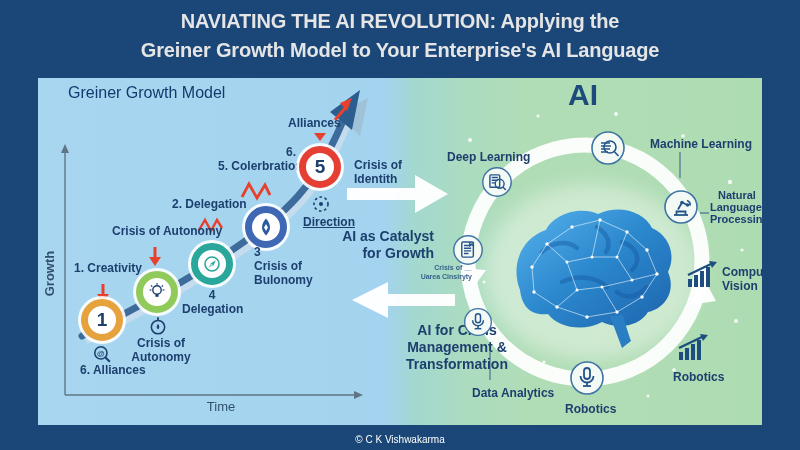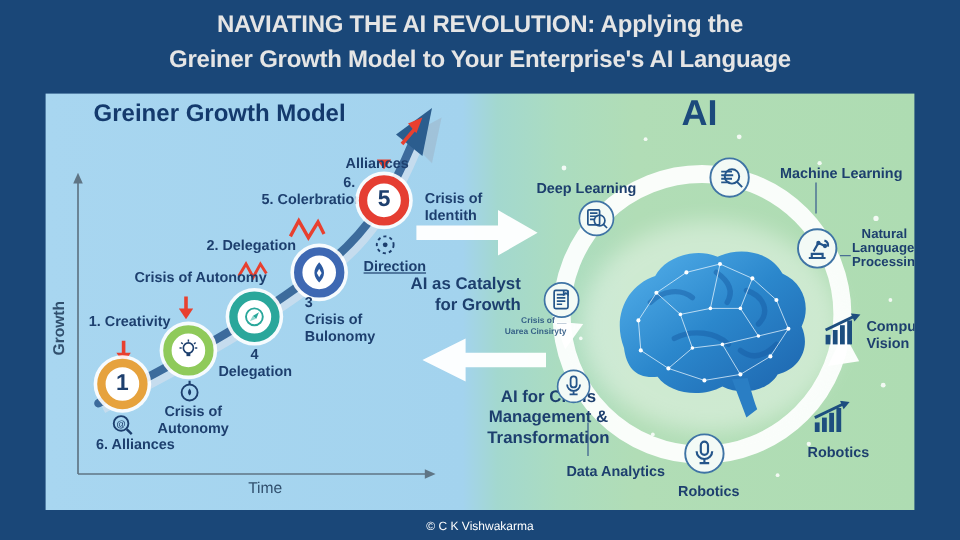--- a/index.html
+++ b/index.html
@@ -7,21 +7,21 @@
           font-family:"Liberation Sans",sans-serif;}
   .title{position:absolute;top:7px;left:0;right:0;text-align:center;color:#e5e5e5;
          font-weight:700;font-size:20px;line-height:29px;letter-spacing:-0.2px;}
   .credit{position:absolute;bottom:5px;left:0;right:0;text-align:center;color:#ffffff;
           font-size:10px;font-weight:400;}
   .content{position:absolute;left:38px;top:78px;width:724px;height:347px;overflow:hidden;
            background:linear-gradient(90deg,#a8d6f0 0%,#a3d3ee 48%,#a3d8cf 52%,#abdcc0 59%,#b1ddb6 68%,#aedcb2 100%);}
   .layer{position:absolute;left:0;top:0;z-index:1;pointer-events:none;}
   .lbl{position:absolute;z-index:3;color:#1d3f6e;font-weight:700;font-size:12px;line-height:14px;white-space:nowrap;}
   .lbl.c{text-align:center;}
-  .heading-left{position:absolute;left:40px;top:6px;z-index:3;color:#143a6d;font-weight:700;font-size:20px;}
+  .heading-left{position:absolute;left:30px;top:6px;z-index:3;color:#143a6d;font-weight:400;font-size:16px;}
   .heading-right{position:absolute;left:500px;top:0px;width:90px;text-align:center;z-index:3;color:#1c4a7c;font-weight:700;font-size:30px;}
   .axis-growth{position:absolute;left:-19px;top:188px;width:60px;z-index:3;color:#31506e;font-weight:600;font-size:13px;
                text-align:center;transform:rotate(-90deg);}
   .axis-time{position:absolute;left:153px;top:321px;width:60px;text-align:center;z-index:3;color:#31506e;font-weight:400;font-size:13px;}
   .stage{position:absolute;z-index:3;box-sizing:border-box;width:42px;height:42px;border-radius:50%;background:#ffffff;
          display:flex;align-items:center;justify-content:center;box-shadow:0 0 0 3px rgba(255,255,255,0.9);}
   .stage .num{color:#1d3f6e;font-weight:700;font-size:19px;}
   .node{position:absolute;z-index:3;}
   .mini{position:absolute;z-index:3;}
   .big{position:absolute;z-index:3;color:#1d3f6e;font-weight:700;font-size:14px;line-height:17px;}
@@ -148,21 +148,21 @@
 
     <div class="heading-left">Greiner Growth Model</div>
     <div class="axis-growth">Growth</div>
     <div class="axis-time">Time</div>
 
     <div class="lbl" style="left:36px;top:183px;">1. Creativity</div>
     <div class="lbl" style="left:74px;top:146px;">Crisis of Autonomy</div>
     <div class="lbl" style="left:134px;top:119px;">2. Delegation</div>
     <div class="lbl" style="left:180px;top:81px;">5. Colerbration</div>
     <div class="lbl" style="left:248px;top:67px;">6.</div>
-    <div class="lbl" style="left:250px;top:38px;margin-top:13px;">Alliances</div>
+    <div class="lbl" style="left:250px;top:38px;">Alliances</div>
 
     <div class="stage" style="left:43px;top:221px;border:7px solid #e6a23d;">
       <span class="num">1</span>
     </div>
     <div class="stage" style="left:98px;top:193px;border:7px solid #8fca5a;">
       <svg width="20" height="20" viewBox="0 0 20 20">
         <circle cx="10" cy="8" r="4.2" fill="none" stroke="#1d3f6e" stroke-width="1.4"></circle>
         <rect x="8.4" y="12.2" width="3.2" height="2.6" fill="#1d3f6e"></rect>
         <g stroke="#1d3f6e" stroke-width="1.2">
           <line x1="10" y1="1" x2="10" y2="2.8"></line>

